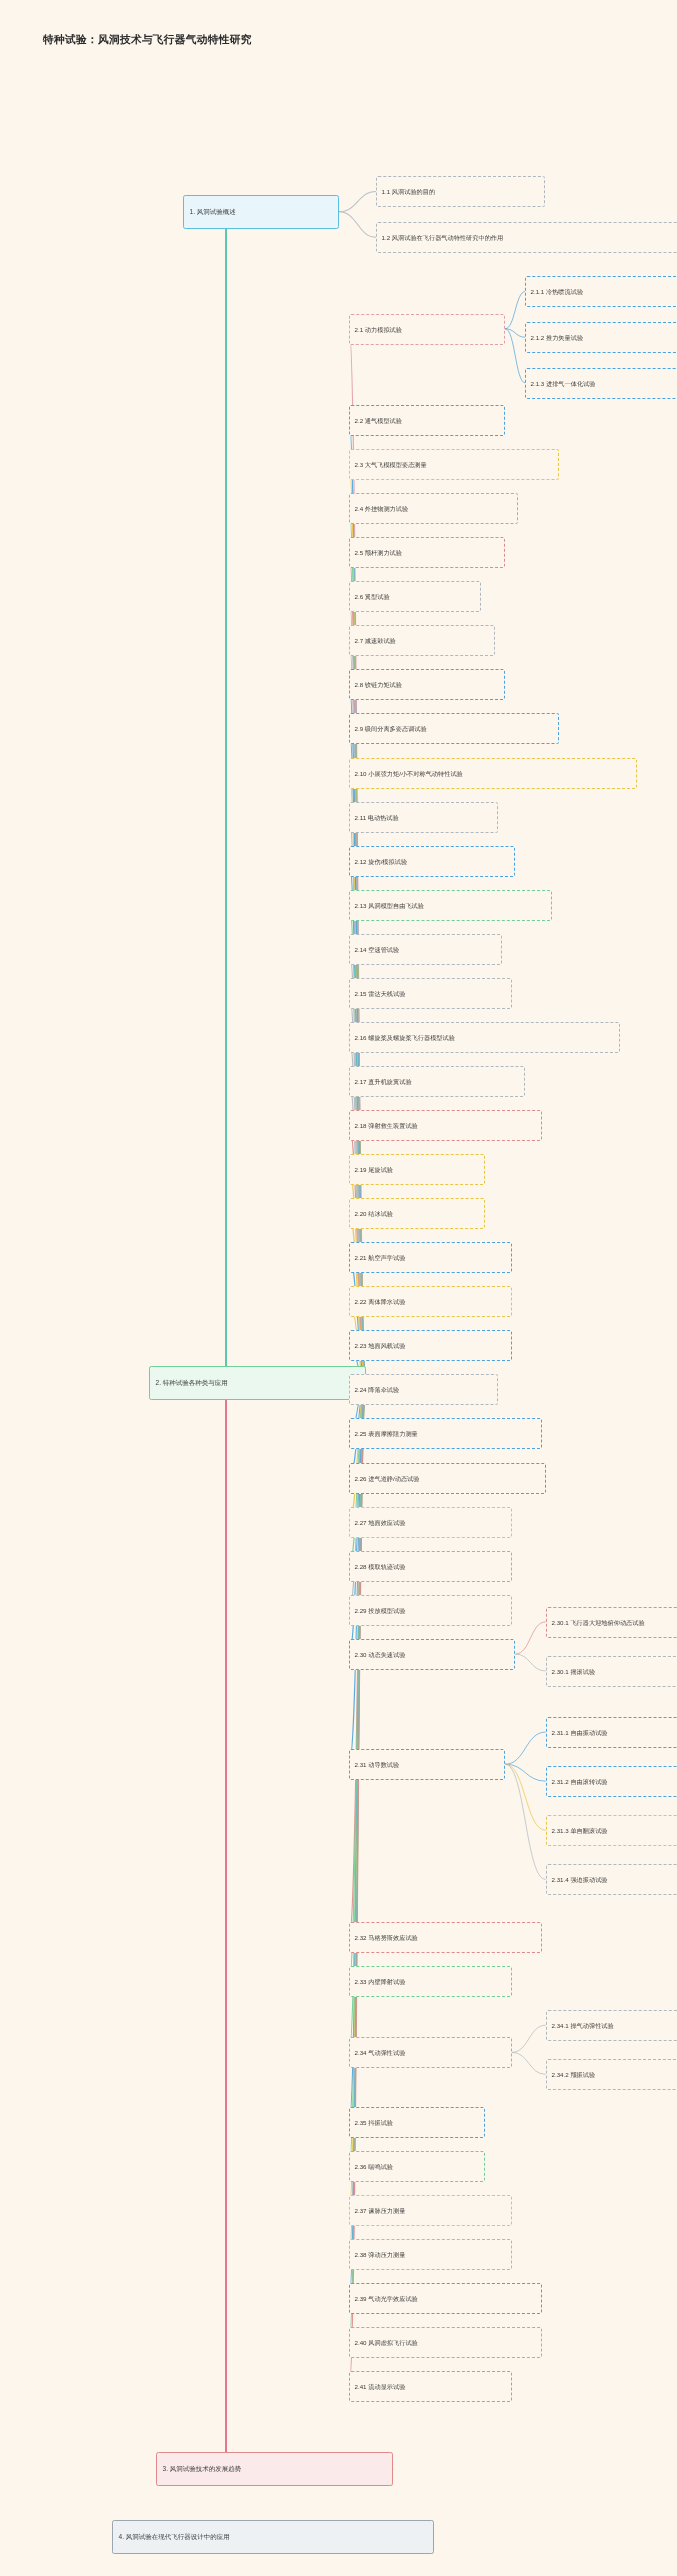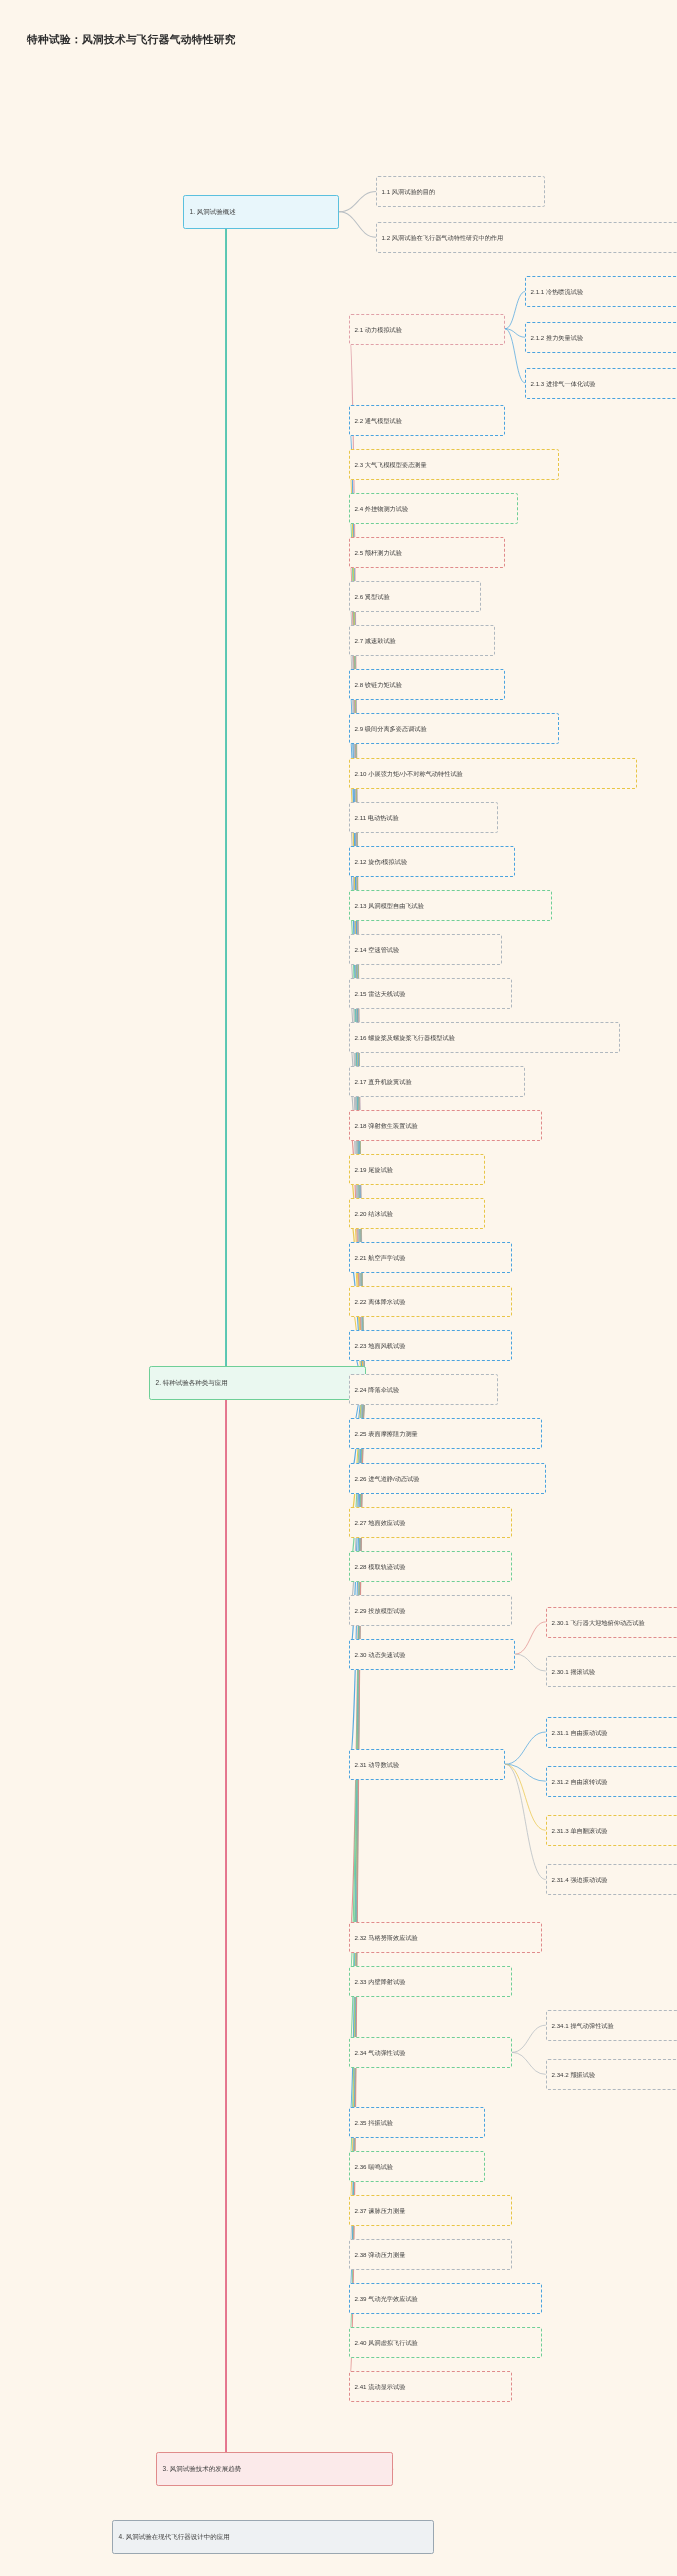--- a/index.html
+++ b/index.html
@@ -5,21 +5,21 @@
   html,body{margin:0;padding:0;}
   body{
     width:678px;height:2576px;
     background:#fdf6ec;
     font-family:"Liberation Sans","DejaVu Sans",sans-serif;
     position:relative;
     overflow:hidden;
   }
   #title{
     position:absolute;
-    left:27px;top:33px;
+    left:43px;top:33px;
     font-size:10.7px;
     font-weight:bold;
     color:#2b2b2b;
     letter-spacing:0.3px;
     font-family:Liberation Mono, monospace;
   }
   #canvas{position:absolute;left:0;top:0;width:678px;height:2576px;}
   svg.links{position:absolute;left:0;top:0;width:678px;height:2576px;pointer-events:none;}
   .node{
     position:absolute;

